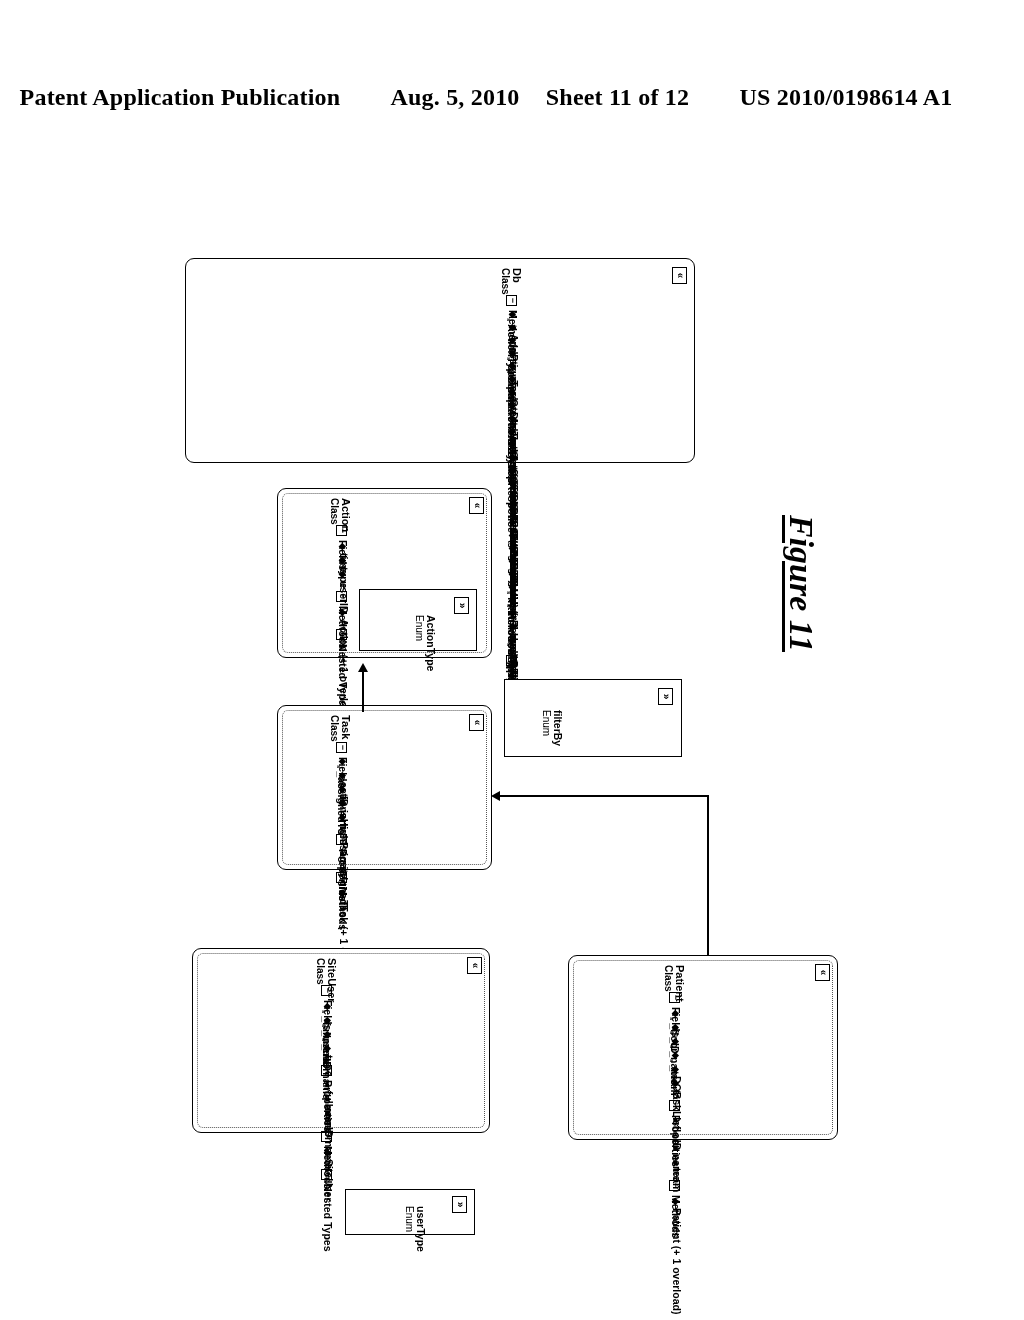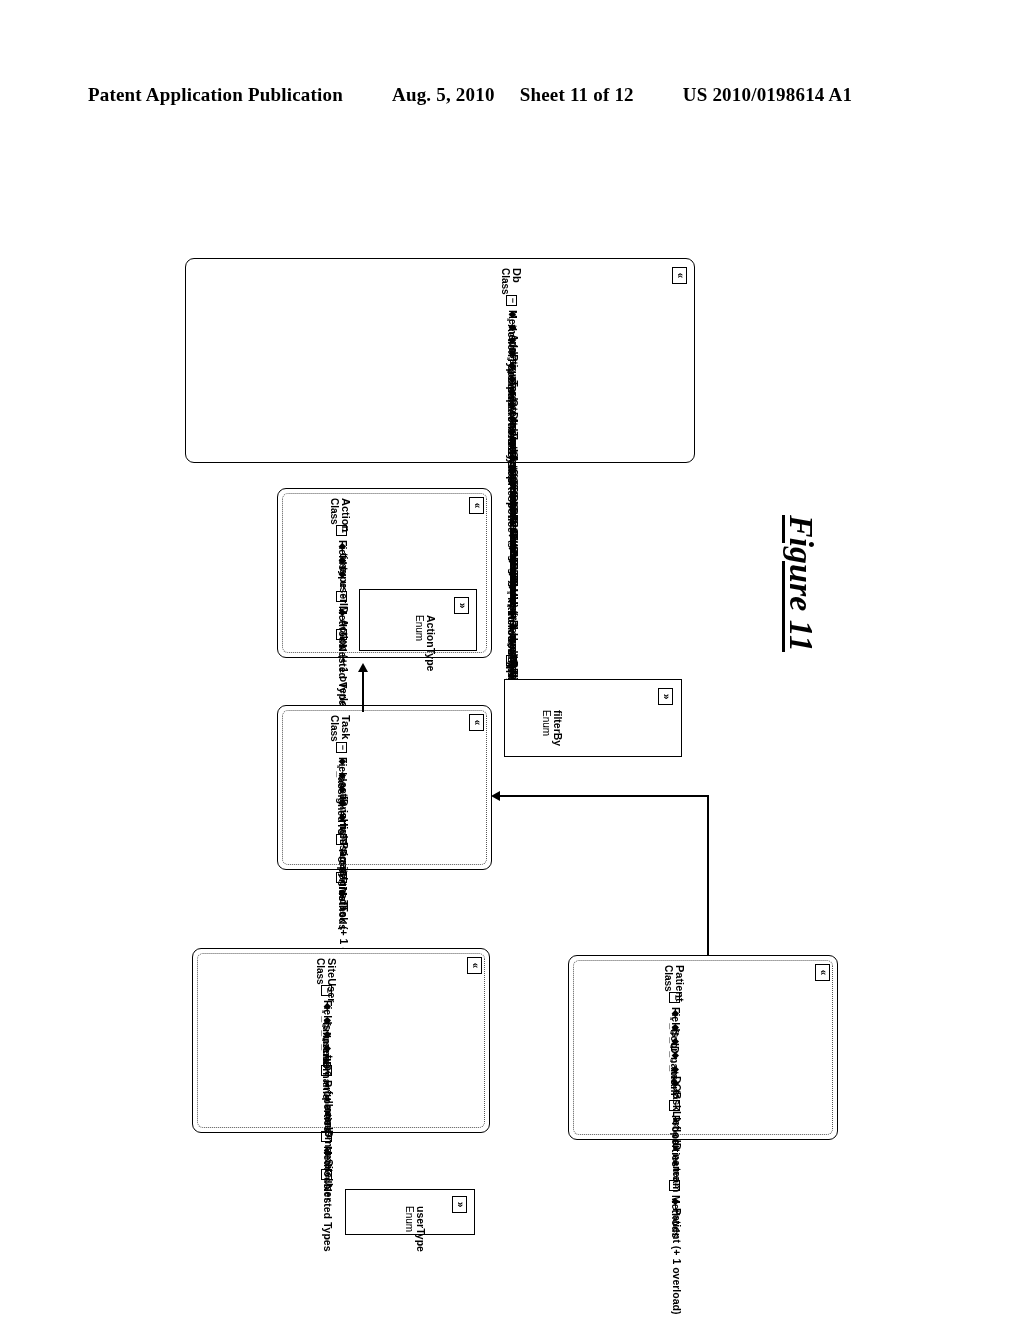--- a/index.html
+++ b/index.html
@@ -10,25 +10,25 @@
     width: 1024px; height: 1320px;
     position: relative;
     font-family: "Liberation Sans", sans-serif;
     color: #000;
     overflow: hidden;
   }
 
   
   .page-header {
     position: absolute;
-    top: 84px; left: 0; width: 940px;
+    top: 84px; left: 16px; width: 940px;
     text-align: center;
     font-family: "Liberation Serif", serif;
     font-weight: bold;
-    font-size: 19px;
+    font-size: 24px;
     letter-spacing: 0.2px;
     white-space: nowrap;
   }
   .page-header span { display: inline-block; vertical-align: baseline; }
   .hdr-pub   { margin-right: 44px; }
   .hdr-date  { margin-right: 20px; }
   .hdr-sheet { margin-right: 44px; }
 
   
   .fig-caption {

